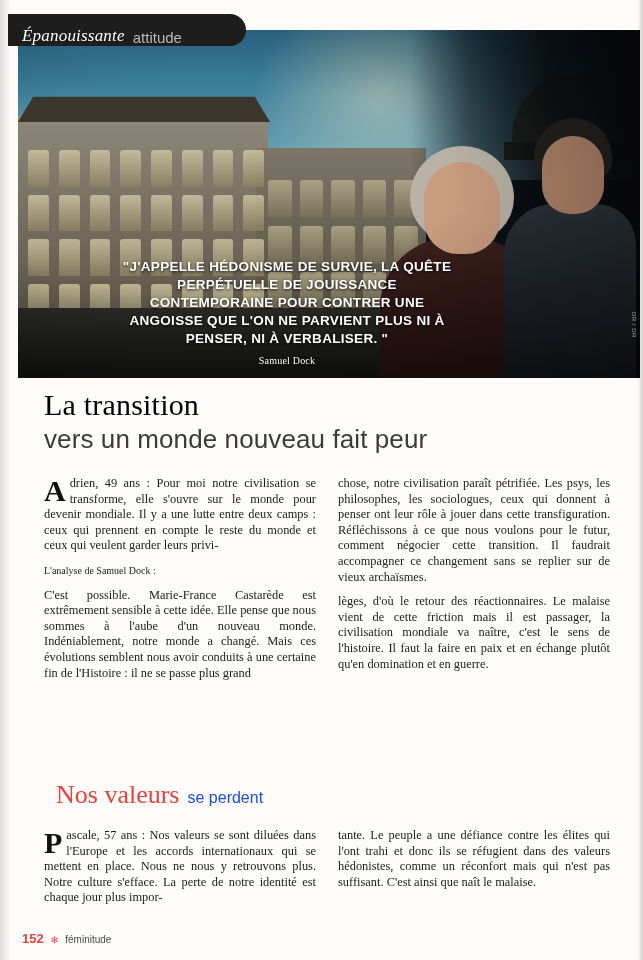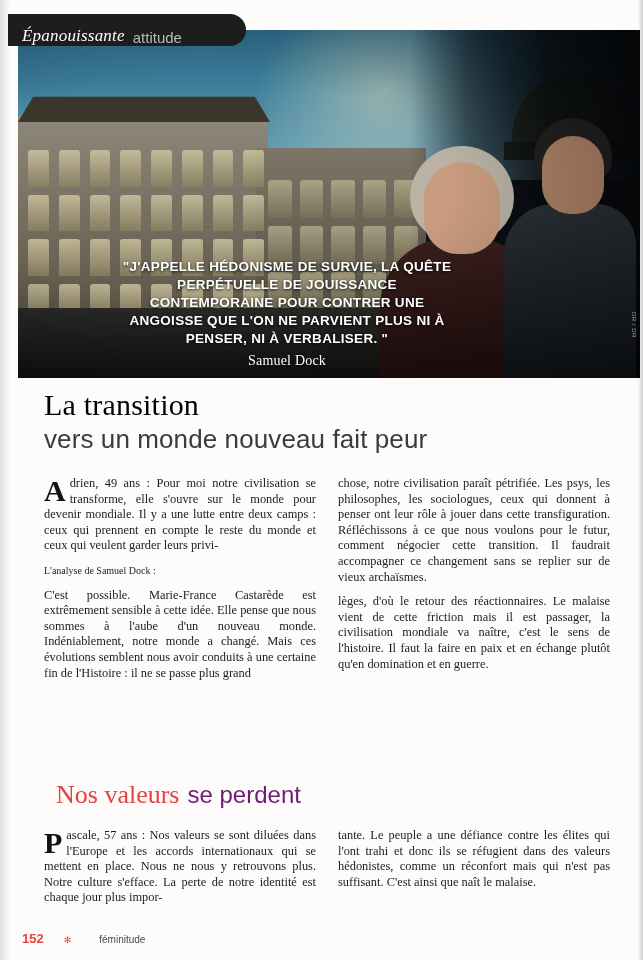--- a/index.html
+++ b/index.html
@@ -243,21 +243,21 @@
     line-height: 18px;
     letter-spacing: .3px;
     text-align: center;
     text-transform: uppercase;
     text-shadow: 0 1px 3px rgba(0,0,0,.85);
   }
   .quote-author {
     margin-top: 4px;
     font-family: "Liberation Serif", serif;
     font-weight: normal;
-    font-size: 14px;
+    font-size: 10px;
     text-transform: none;
     letter-spacing: .2px;
   }
   .photo-credit {
     position: absolute;
     right: 3px;
     bottom: 40px;
     font-family: "Liberation Sans", sans-serif;
     font-size: 6px;
     color: #9a9a9a;
@@ -297,22 +297,22 @@
   }
   .title-2a {
     font-family: "Liberation Serif", serif;
     font-size: 26px;
     color: #e8413f;
     display: inline;
     text-align: right;
   }
   .title-2b {
     font-family: "Liberation Sans", sans-serif;
-    font-size: 24px;
-    color: #701a75;
+    font-size: 16px;
+    color: #1d4ed8;
     display: inline;
     margin-left: 8px;
   }
 
   
   .cols {
     position: absolute;
     left: 44px;
     top: 476px;
     width: 566px;
@@ -351,33 +351,32 @@
     color: #1c1c1c;
   }
 
   
   .footer {
     position: absolute;
     left: 22px;
     bottom: 14px;
     display: flex;
     align-items: baseline;
-    gap: 20px;
+    gap: 7px;
   }
   .folio {
     font-family: "Liberation Sans", sans-serif;
     font-weight: bold;
     font-size: 13px;
     color: #e8413f;
   }
   .mag {
     font-family: "Liberation Sans", sans-serif;
     font-size: 10px;
     color: #4a4a4a;
-    margin-left: 8px;
   }
   .star { color: #e8413f; font-size: 9px; }
   .edge-shadow {
     position: absolute;
     right: 0; top: 0;
     width: 5px; height: 960px;
     background: linear-gradient(90deg, rgba(0,0,0,0), rgba(0,0,0,.18));
   }
   .left-edge {
     position: absolute;

